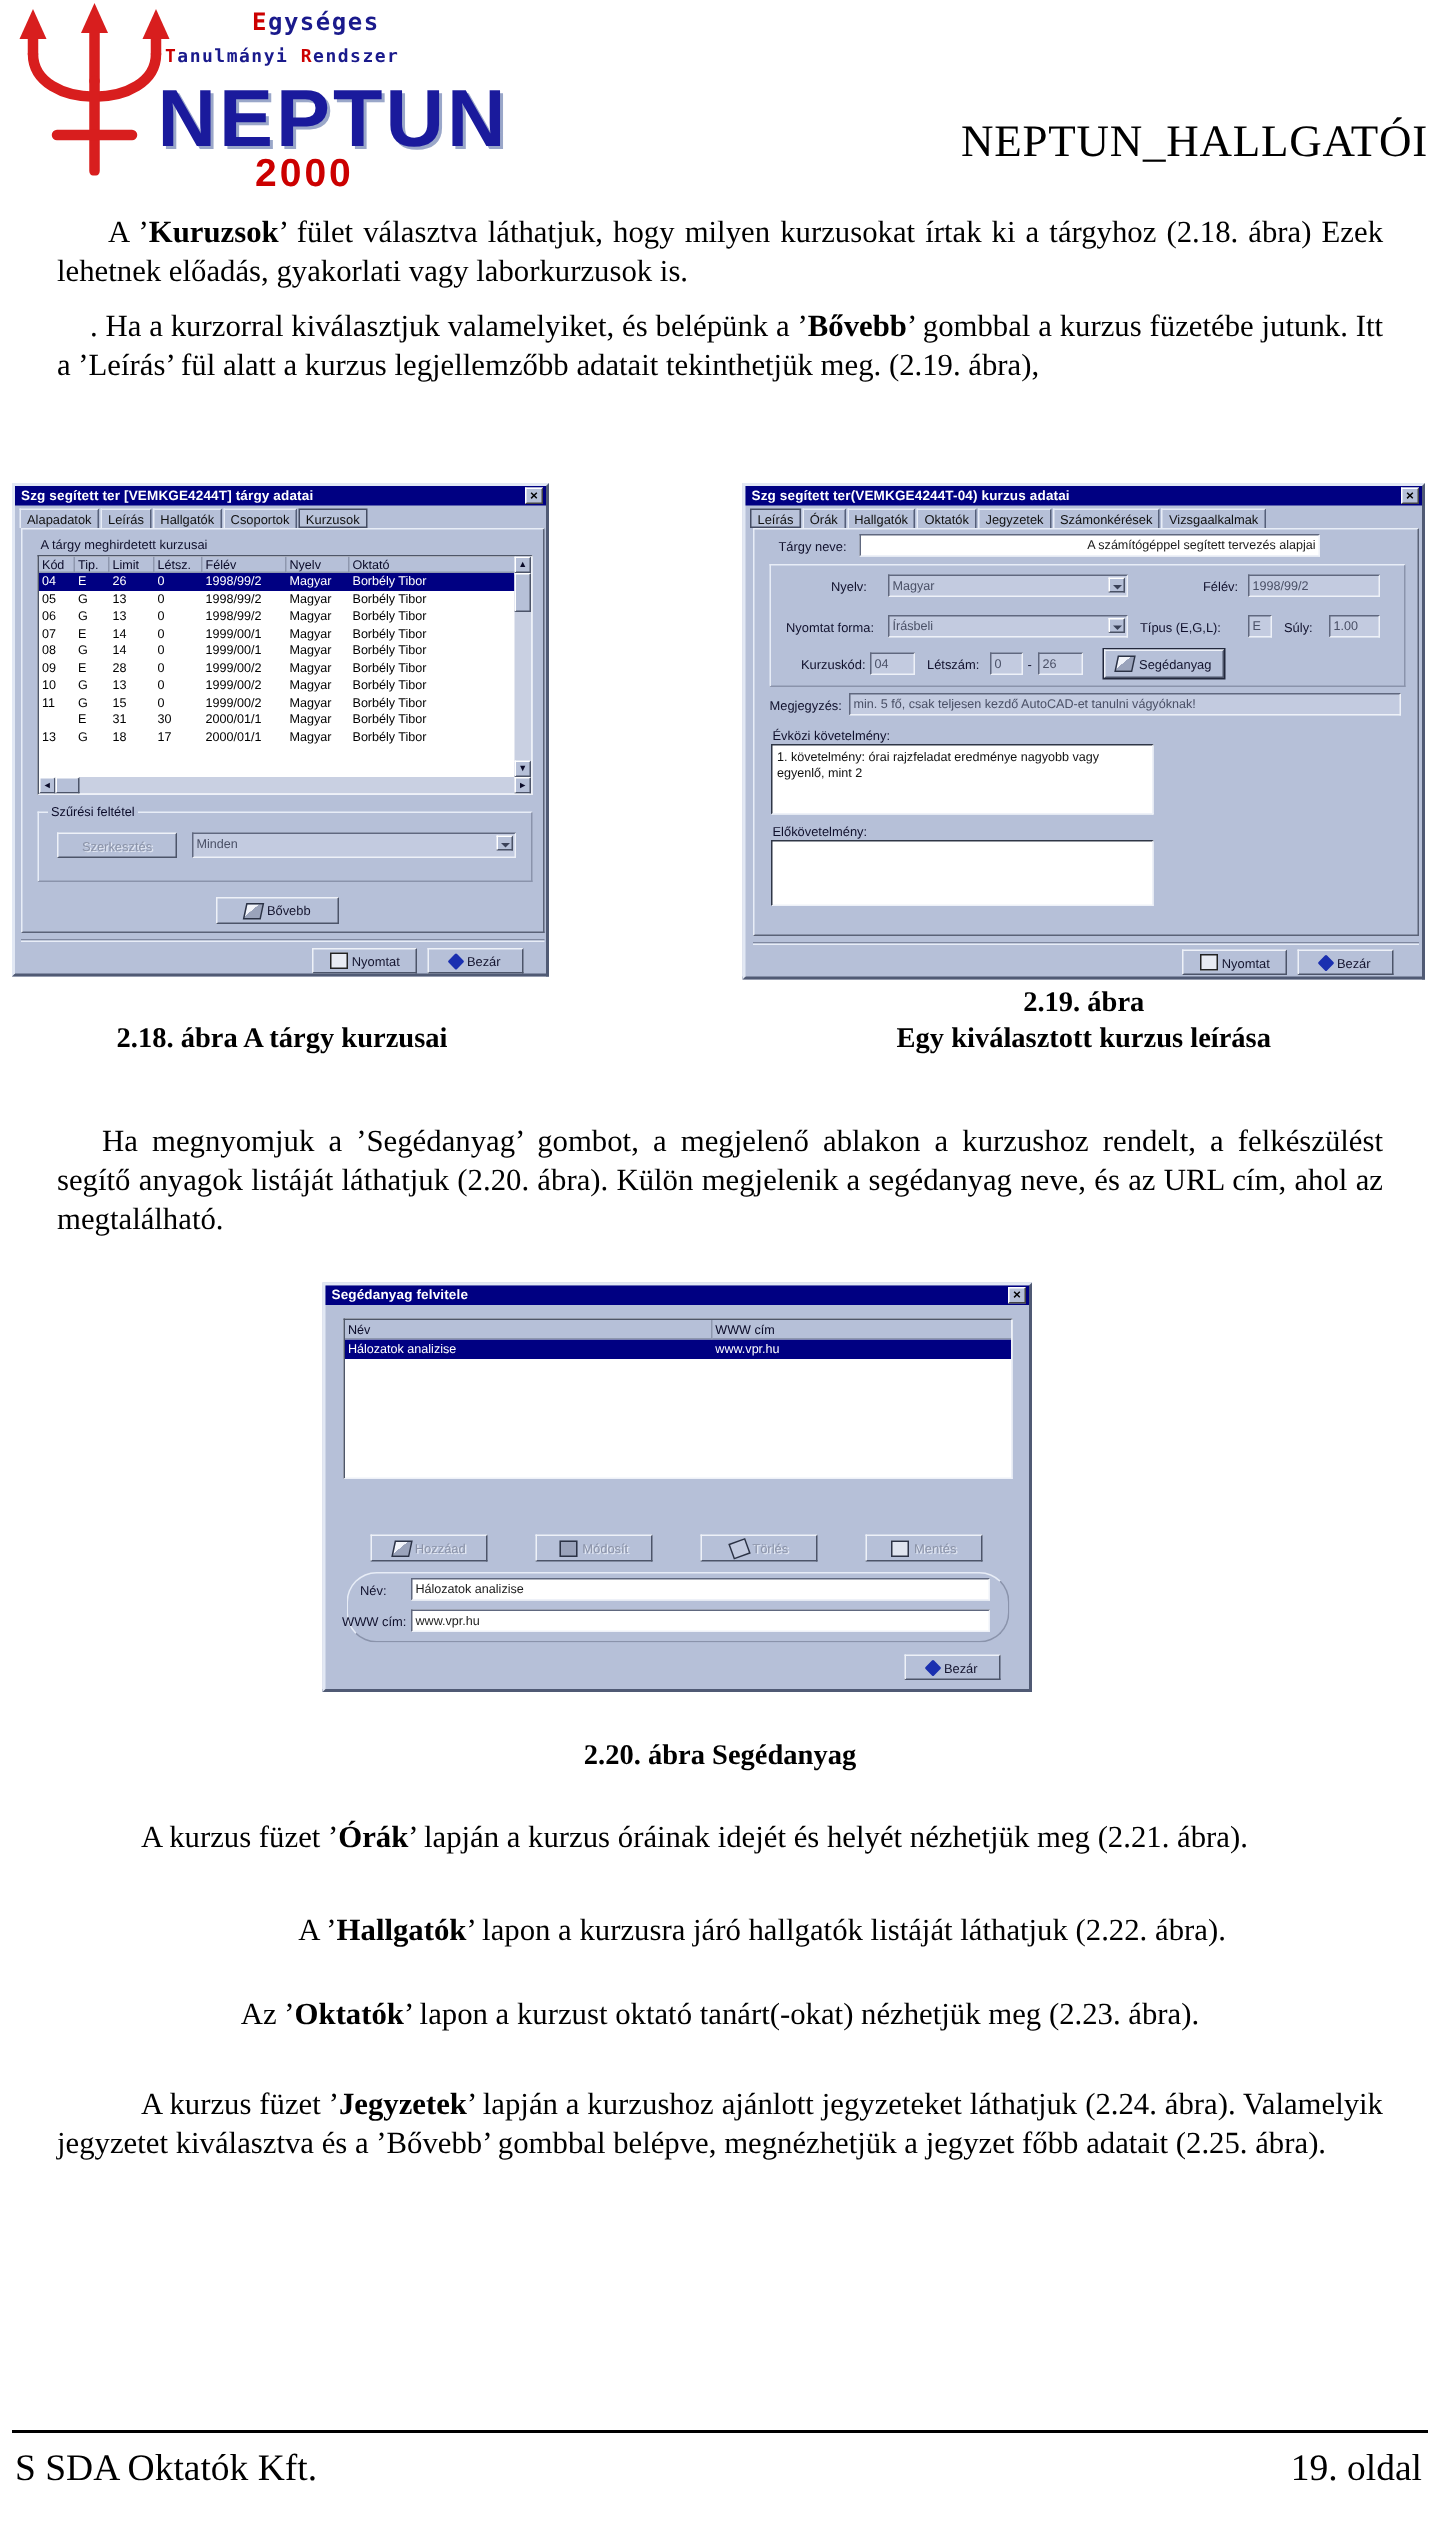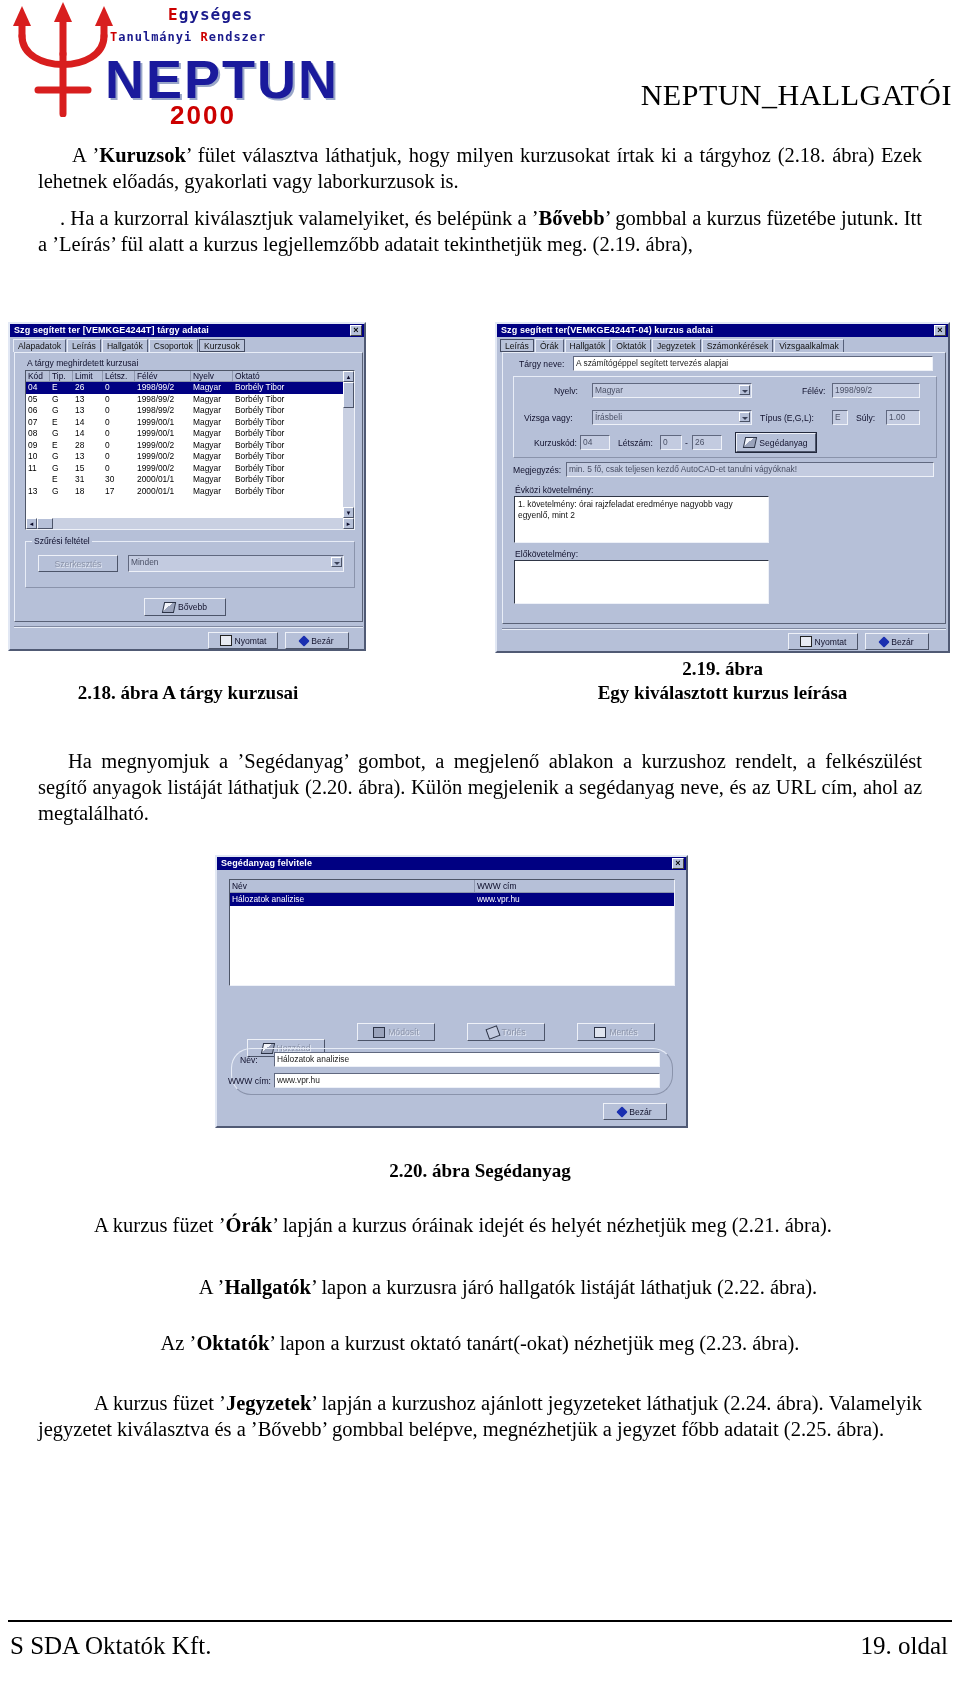--- a/index.html
+++ b/index.html
@@ -322,32 +322,32 @@
     <div class="tab">Órák</div>
     <div class="tab">Hallgatók</div>
     <div class="tab">Oktatók</div>
     <div class="tab">Jegyzetek</div>
     <div class="tab">Számonkérések</div>
     <div class="tab">Vizsgaalkalmak</div>
   </div>
 
   <div class="panel" style="left:5px;top:28px;width:444px;height:272px;">
     <div class="lbl" style="left:16px;top:6px;">Tárgy neve:</div>
-    <div class="field white" style="left:70px;top:3px;width:360px;height:15px;">A számítógéppel segített tervezés alapjai</div>
+    <div class="field white" style="left:70px;top:3px;width:307px;height:15px;text-align:right;">A számítógéppel segített tervezés alapjai</div>
 
     <div class="grp" style="left:10px;top:23px;width:424px;height:82px;">
       <div class="lbl" style="left:40px;top:9px;">Nyelv:</div>
       <div class="dropdown" style="left:78px;top:6px;width:160px;height:15px;">
         <span>Magyar</span>
         <span class="dd-arrow"></span>
       </div>
       <div class="lbl" style="left:288px;top:9px;">Félév:</div>
       <div class="field" style="left:318px;top:6px;width:88px;height:15px;">1998/99/2</div>
 
-      <div class="lbl" style="left:10px;top:36px;">Vizsga vagy:</div>
+      <div class="lbl" style="left:10px;top:36px;">Nyomtat forma:</div>
       <div class="dropdown" style="left:78px;top:33px;width:160px;height:15px;">
         <span>Írásbeli</span>
         <span class="dd-arrow"></span>
       </div>
       <div class="lbl" style="left:246px;top:36px;">Típus (E,G,L):</div>
       <div class="field" style="left:318px;top:33px;width:16px;height:15px;">E</div>
       <div class="lbl" style="left:342px;top:36px;">Súly:</div>
       <div class="field" style="left:372px;top:33px;width:34px;height:15px;">1.00</div>
 
       <div class="lbl" style="left:20px;top:61px;">Kurzuskód:</div>
@@ -401,21 +401,21 @@
       <div style="width:200px;line-height:13px;border-right:none;">WWW cím</div>
     </div>
     <div id="lv220rows">
         <div class="lv-row sel" style="height: 13px; line-height: 13px;">
           <div style="width: 246px;">Hálozatok analizise</div>
           <div style="width: 200px;">www.vpr.hu</div>
         </div>
       </div>
   </div>
 
-  <div class="btn disabled" style="left:30px;top:182px;width:78px;height:18px;text-decoration:underline;">
+  <div class="btn disabled" style="left:30px;top:166px;width:78px;height:18px;">
     <span class="icon-sm ico-book"></span>
     <span>Hozzáad</span>
   </div>
   <div class="btn disabled" style="left:140px;top:166px;width:78px;height:18px;">
     <span class="icon-sm" style="background:#9aa3bb;border:1px solid #2b3245;"></span>
     <span>Módosít</span>
   </div>
   <div class="btn disabled" style="left:250px;top:166px;width:78px;height:18px;">
     <span class="icon-sm" style="background:#c3cbe0;border:1px solid #2b3245;transform:rotate(-20deg);"></span>
     <span>Törlés</span>

